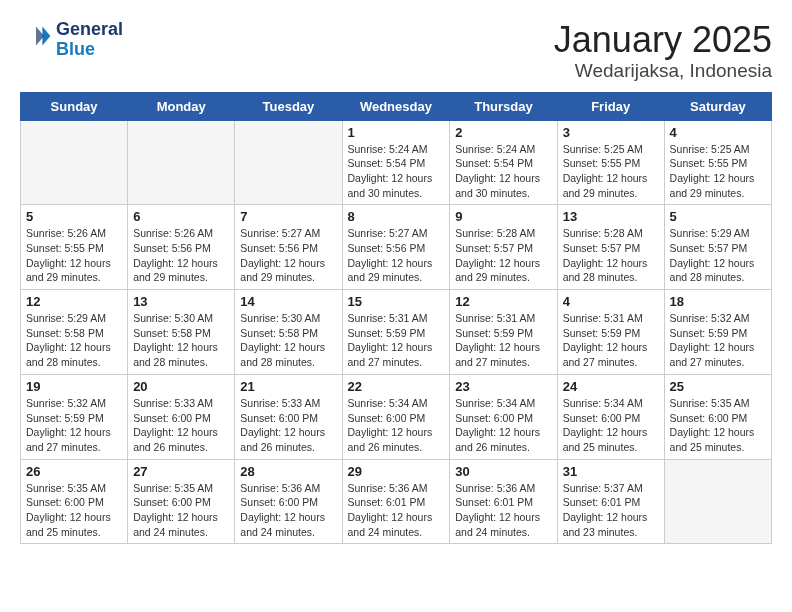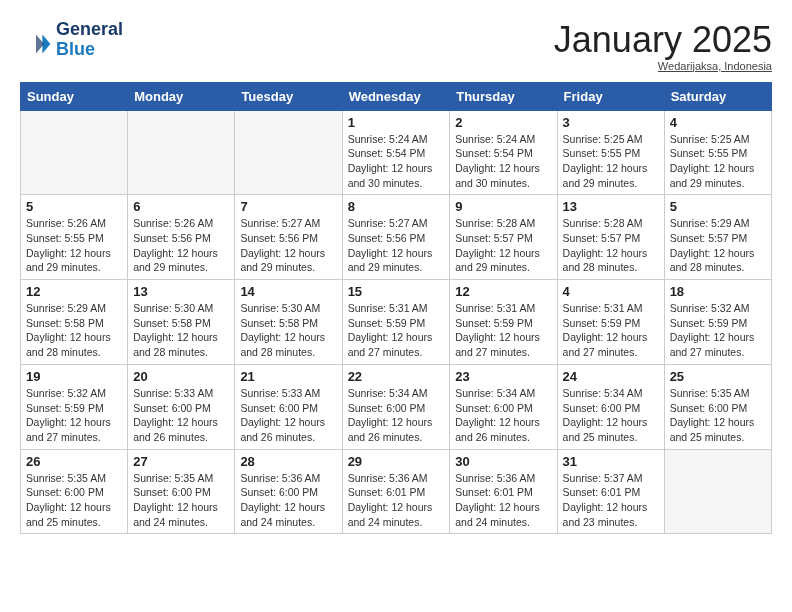--- a/index.html
+++ b/index.html
@@ -11,21 +11,21 @@
       padding: 20px;
     }
     .header {
       display: flex;
       justify-content: space-between;
       align-items: flex-start;
       margin-bottom: 10px;
     }
     .logo {
       display: flex;
-      align-items: flex-end;
+      align-items: flex-start;
       gap: 4px;
     }
     .logo-text {
       font-size: 18px;
       font-weight: bold;
       color: #1a3a6b;
       line-height: 1.1;
     }
     .logo-text span {
       color: #1a7abf;
@@ -37,34 +37,33 @@
     .title-block {
       text-align: right;
     }
     .calendar-title {
       font-size: 36px;
       font-weight: normal;
       color: #222;
       line-height: 1.1;
     }
     .calendar-subtitle {
-      font-size: 11px;
+      font-size: 19px;
       color: #444;
-      text-decoration: underline;
     }
     .calendar {
       width: 100%;
       border-collapse: collapse;
       font-size: 11px;
     }
     .calendar th {
       background: #2a5ca8;
       color: #fff;
-      text-align: left;
-      padding: 6px 6px;
+      text-align: center;
+      padding: 6px 12px;
       font-size: 13px;
       font-weight: bold;
       border: 1px solid #2a5ca8;
     }
     .calendar td {
       border: 1px solid #ccc;
       vertical-align: top;
       padding: 4px 5px;
       width: 108px;
       min-height: 80px;

